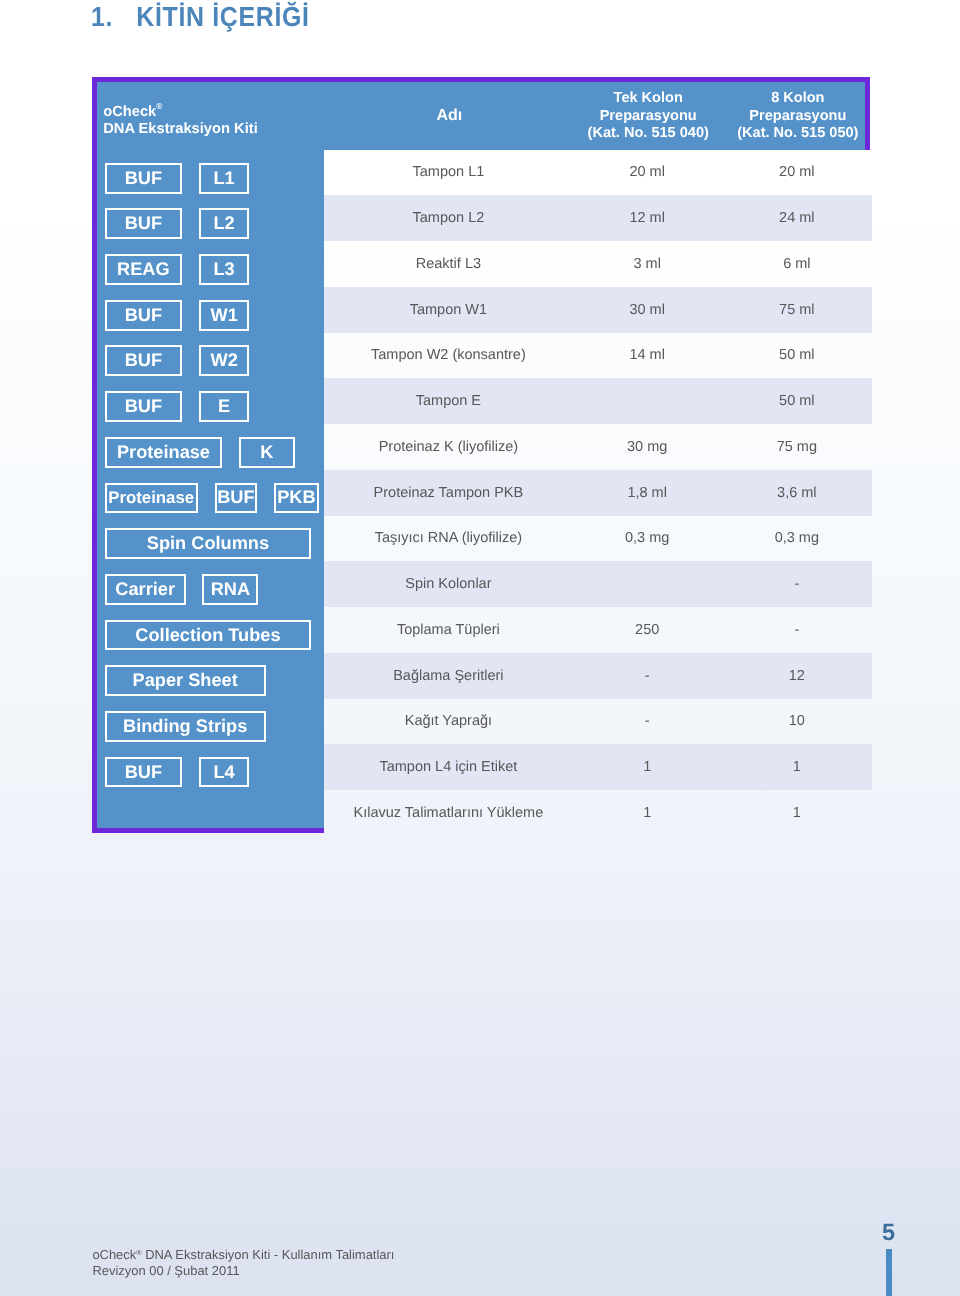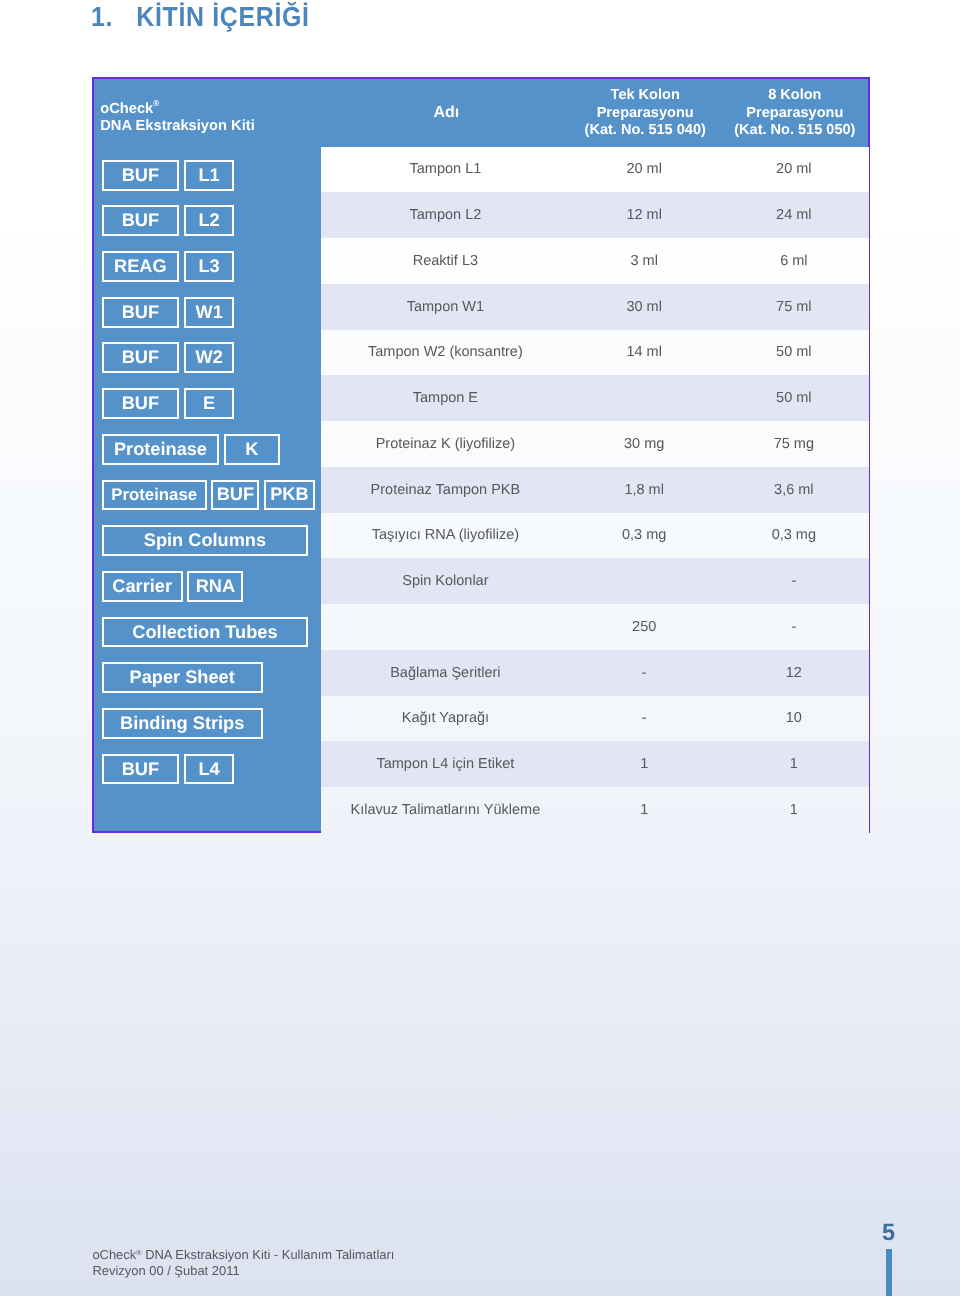--- a/index.html
+++ b/index.html
@@ -15,21 +15,21 @@
       background:linear-gradient(to bottom,#ffffff 0%,#ffffff 17.0%,#fbfcfe 27.0%,#f9fbfd 34.0%,#f5f8fc 46.0%,#f2f5fa 58.0%,#eef2f9 66.5%,#e9eef7 74.0%,#e5eaf5 83.0%,#e2e7f3 88.8%,#dfe4f2 94.0%,#dce2f0 100%);}
   .page{position:absolute;left:0;top:0;width:960px;height:1296px;}
 
   
   .title{position:absolute;left:90.5px;top:2.4px;color:#4c85ba;font-size:27.5px;font-weight:bold;white-space:nowrap;line-height:30px;
          transform:scaleX(0.905);transform-origin:0 0;letter-spacing:0.75px;}
   .title .tnum{display:inline-block;width:50.0px;}
 
   
   .tbl{position:absolute;left:92px;top:77px;width:777.5px;height:756px;box-sizing:border-box;
-       background:#5492c9;border:2px solid #6d28d9;}
+       background:#5492c9;border:5px solid #6d28d9;}
 
   
   .th-kit{position:absolute;left:6.2px;top:15.5px;color:#fff;font-size:14.7px;font-weight:bold;line-height:17.2px;}
   .th-kit sup{font-size:8.3px;vertical-align:0.82em;}
   .th-adi{position:absolute;left:227.8px;width:249.2px;text-align:center;top:25.2px;color:#fff;font-size:16px;font-weight:bold;}
   .th-c2{position:absolute;left:477px;width:148.4px;text-align:center;top:8.2px;color:#fff;font-size:14.55px;font-weight:bold;line-height:17.6px;white-space:pre-line;}
   .th-c3{position:absolute;left:625.4px;width:150.9px;text-align:center;top:8.2px;color:#fff;font-size:14.55px;font-weight:bold;line-height:17.6px;white-space:pre-line;}
 
   
   .tbody{position:absolute;left:226.8px;top:67.6px;width:548.5px;}
@@ -37,21 +37,21 @@
   .row.odd{background:linear-gradient(to bottom,#ffffff 0%,#ffffff 17.0%,#fbfcfe 27.0%,#f9fbfd 34.0%,#f5f8fc 46.0%,#f2f5fa 58.0%,#eef2f9 66.5%,#e9eef7 74.0%,#e5eaf5 83.0%,#e2e7f3 88.8%,#dfe4f2 94.0%,#dce2f0 100%);background-attachment:fixed;}
   .row.even{background:#e2e5f3;}
   .cell{position:absolute;top:0;height:100%;display:flex;align-items:center;justify-content:center;
         font-size:14.5px;color:#58585a;}
   .c-name{left:0;width:249.2px;}
   .c-v1{left:249.2px;width:148.4px;}
   .c-v2{left:397.6px;width:150.9px;}
 
   
   .chips{position:absolute;left:7.7px;top:73.3px;width:219px;}
-  .chiprow{height:45.7px;display:flex;align-items:center;}
+  .chiprow{height:45.7px;display:flex;align-items:center;gap:12px;}
   .chip{border:2px solid #ffffff;color:#ffffff;font-weight:bold;
         height:30.8px;box-sizing:border-box;display:flex;align-items:center;justify-content:center;
         margin-right:4.8px;font-size:18.2px;}
 
   
   .footer{position:absolute;left:92.4px;top:1244.5px;font-size:12.95px;color:#58585a;line-height:16.8px;}
   .footer sup{font-size:7.2px;vertical-align:0.5em;}
   .pgnum{position:absolute;left:878.5px;top:1221.2px;width:20px;text-align:center;font-size:23.5px;font-weight:bold;color:#3c6d9c;line-height:23.5px;}
   .pgbar{position:absolute;left:885.8px;top:1249.3px;width:6.5px;height:47px;background:#4a8bc3;}
 </style>
@@ -177,20 +177,21 @@
         <div class="row odd">
           <div class="cell c-name">Taşıyıcı RNA (liyofilize)</div>
           <div class="cell c-v1">0,3 mg</div>
           <div class="cell c-v2">0,3 mg</div>
         </div>
         <div class="row even">
           <div class="cell c-name">Spin Kolonlar</div>
           <div class="cell c-v2">-</div>
         </div>
         <div class="row odd">
+          <div class="cell c-name">Toplama Tüpleri</div>
           <div class="cell c-v1">250</div>
           <div class="cell c-v2">-</div>
         </div>
         <div class="row even">
           <div class="cell c-name">Bağlama Şeritleri</div>
           <div class="cell c-v1">-</div>
           <div class="cell c-v2">12</div>
         </div>
         <div class="row odd">
           <div class="cell c-name">Kağıt Yaprağı</div>

